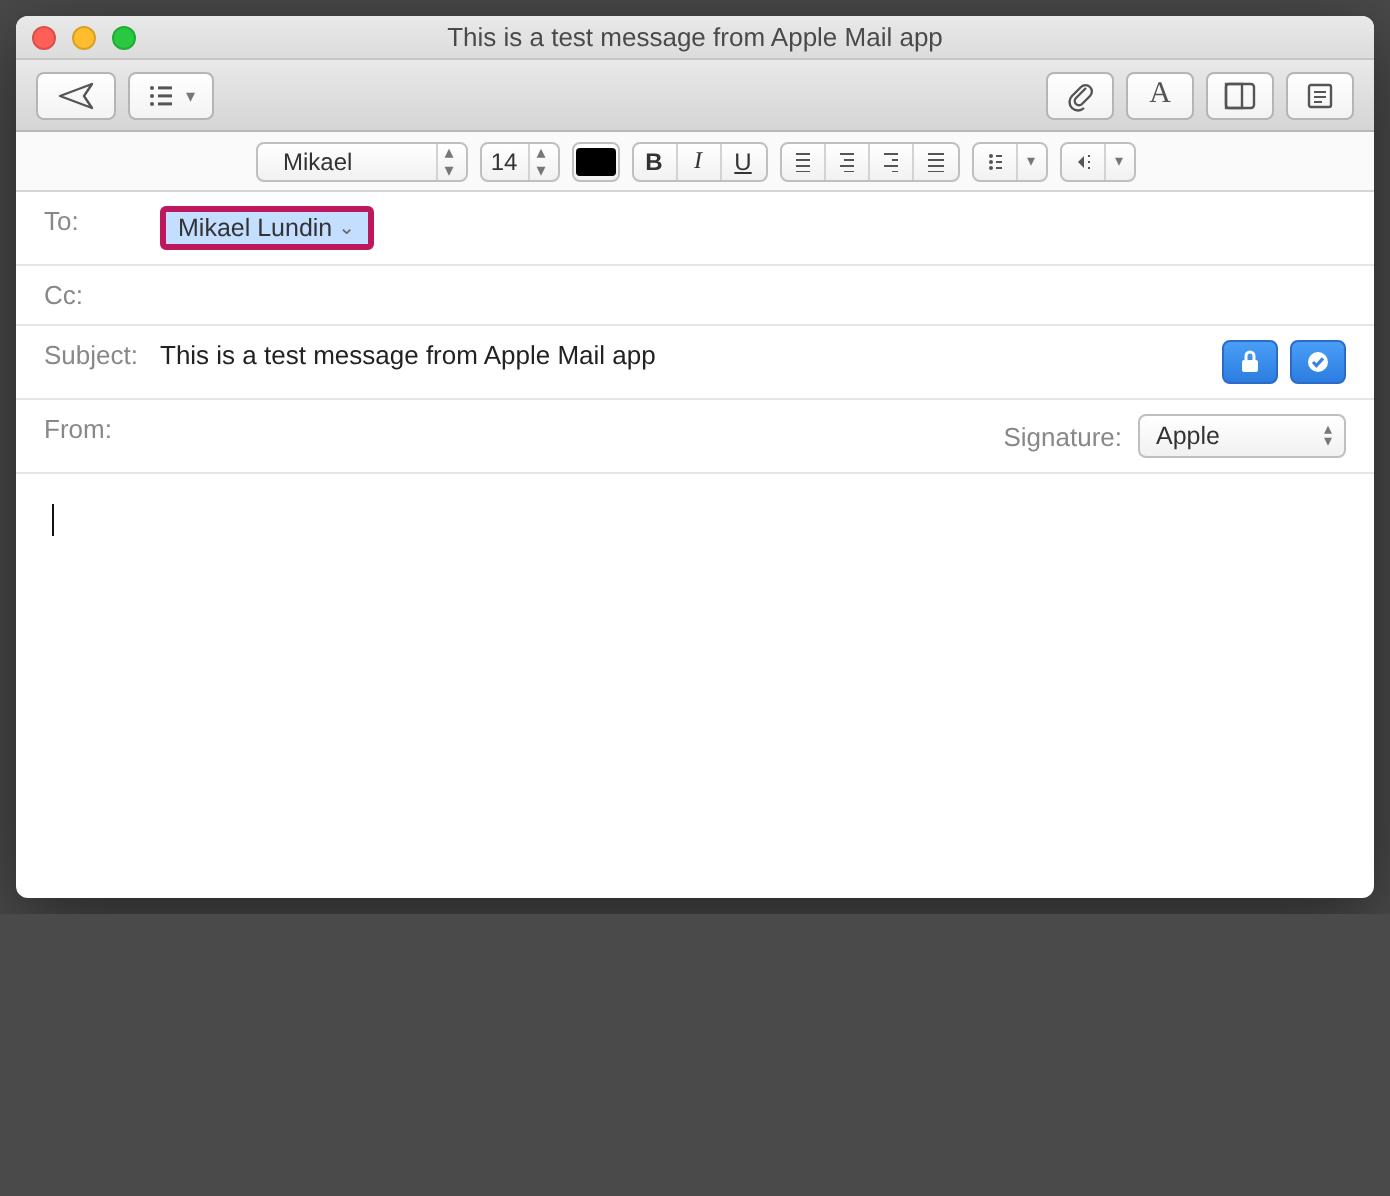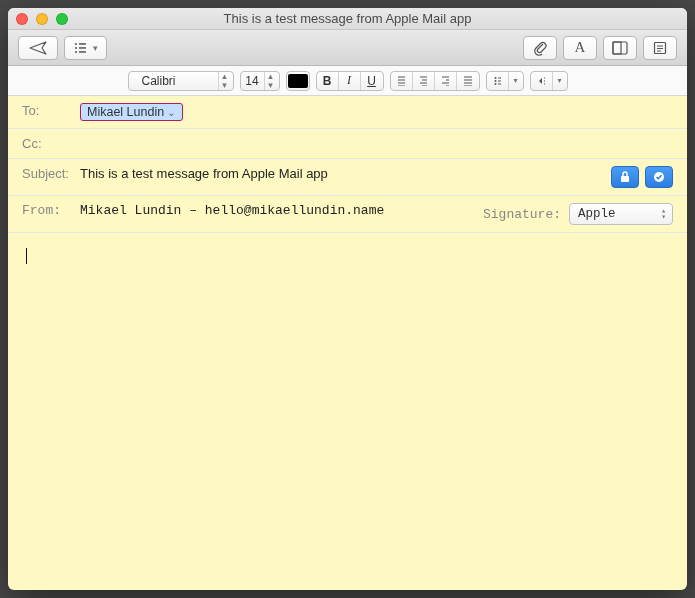--- a/index.html
+++ b/index.html
@@ -4,22 +4,22 @@
 <style>
   * { box-sizing: border-box; margin: 0; padding: 0; }
   body {
     font-family: -apple-system, "Helvetica Neue", Arial, sans-serif;
     font-size: 13px;
     background: #4a4a4a;
     padding: 8px;
   }
   .window {
     width: 679px;
-    height: 582px;
-    background: #fef9c3;
+    height: 441px;
+    background: #ffffff;
     border-radius: 6px;
     overflow: hidden;
     box-shadow: 0 10px 40px rgba(0,0,0,0.5);
     display: flex;
     flex-direction: column;
   }
   .titlebar {
     height: 22px;
     background: linear-gradient(#e9e9e9,#dcdcdc);
     display: flex;
@@ -80,35 +80,35 @@
   .fields { }
   .field-row {
     display:flex; align-items:flex-start;
     padding: 7px 14px;
     border-bottom:1px solid #e6e6e6;
     font-size:13px;
   }
   .field-label { color:#888; width:58px; }
   .field-value { color:#222; flex:1; display:flex; align-items:center; gap:8px;}
   .token {
-    background:#c3defe; border:1px solid #be185d;
+    background:#c3defe; border:3px solid #be185d;
     border-radius:3px; padding:1px 6px; color:#333;
     display:flex;align-items:center;gap:3px;font-size:12.5px;
   }
   .token::after{content:"⌄";font-size:10px;color:#666;}
   .subject-row { justify-content: space-between; }
   .subject-left { display:flex; align-items:center; flex:1;}
   .sec-btns { display:flex; gap:6px; margin-left:8px;}
   .sec-btn {
     width:28px;height:22px;border-radius:4px;
     background:linear-gradient(#4a9ef6,#2c7de0);
     border:1px solid #2a6cc7;
     display:flex;align-items:center;justify-content:center;color:#fff;
   }
-  .from-row { justify-content:space-between;font-family:Liberation Mono, monospace;}
+  .from-row { justify-content:space-between;}
   .from-left{display:flex;align-items:center;flex:1;}
   .sig-area{display:flex;align-items:center;gap:8px;}
   .sig-label{color:#888;}
   .sig-select{
     height:22px; min-width:104px;
     background:linear-gradient(#ffffff,#f1f1f1);
     border:1px solid #bfbfbf; border-radius:4px;
     display:flex;align-items:center;padding:0 6px 0 8px;
     font-size:12.5px;color:#333;position:relative;
   }
@@ -172,21 +172,21 @@
             <line x1="4" y1="7.5" x2="10" y2="7.5" stroke="#555" stroke-width="1"></line>
             <line x1="4" y1="10" x2="8" y2="10" stroke="#555" stroke-width="1"></line>
           </svg>
       </div>
     </div>
   </div>
 
   <div class="formatbar">
     <div class="fb-segment">
       <div class="fb-cell font-select">
-          <span>Calibri</span>
+          <span>Mikael</span>
         </div>
       <div class="fb-cell stepper">
           <span class="caret">▴</span>
           <span class="caret">▾</span>
         </div>
     </div>
     <div class="fb-segment">
       <div class="fb-cell" style="width:24px;">
           <span>14</span>
         </div>
@@ -290,21 +290,20 @@
           <svg width="14" height="14" viewBox="0 0 14 14">
               <circle cx="7" cy="7" r="5" fill="#fff"></circle>
               <path d="M4.5 7 L6.2 8.8 L9.5 5.2" fill="none" stroke="#3b85e0" stroke-width="1.6"></path>
             </svg>
         </div>
       </div>
     </div>
     <div class="field-row from-row">
       <div class="from-left">
         <div class="field-label">From:</div>
-        <div class="field-value">Mikael Lundin – hello@mikaellundin.name</div>
       </div>
       <div class="sig-area">
         <span class="sig-label">Signature:</span>
         <div class="sig-select">
           <span>Apple</span>
           <span class="carets">
               <span>▴</span>
               <span>▾</span>
             </span>
         </div>

